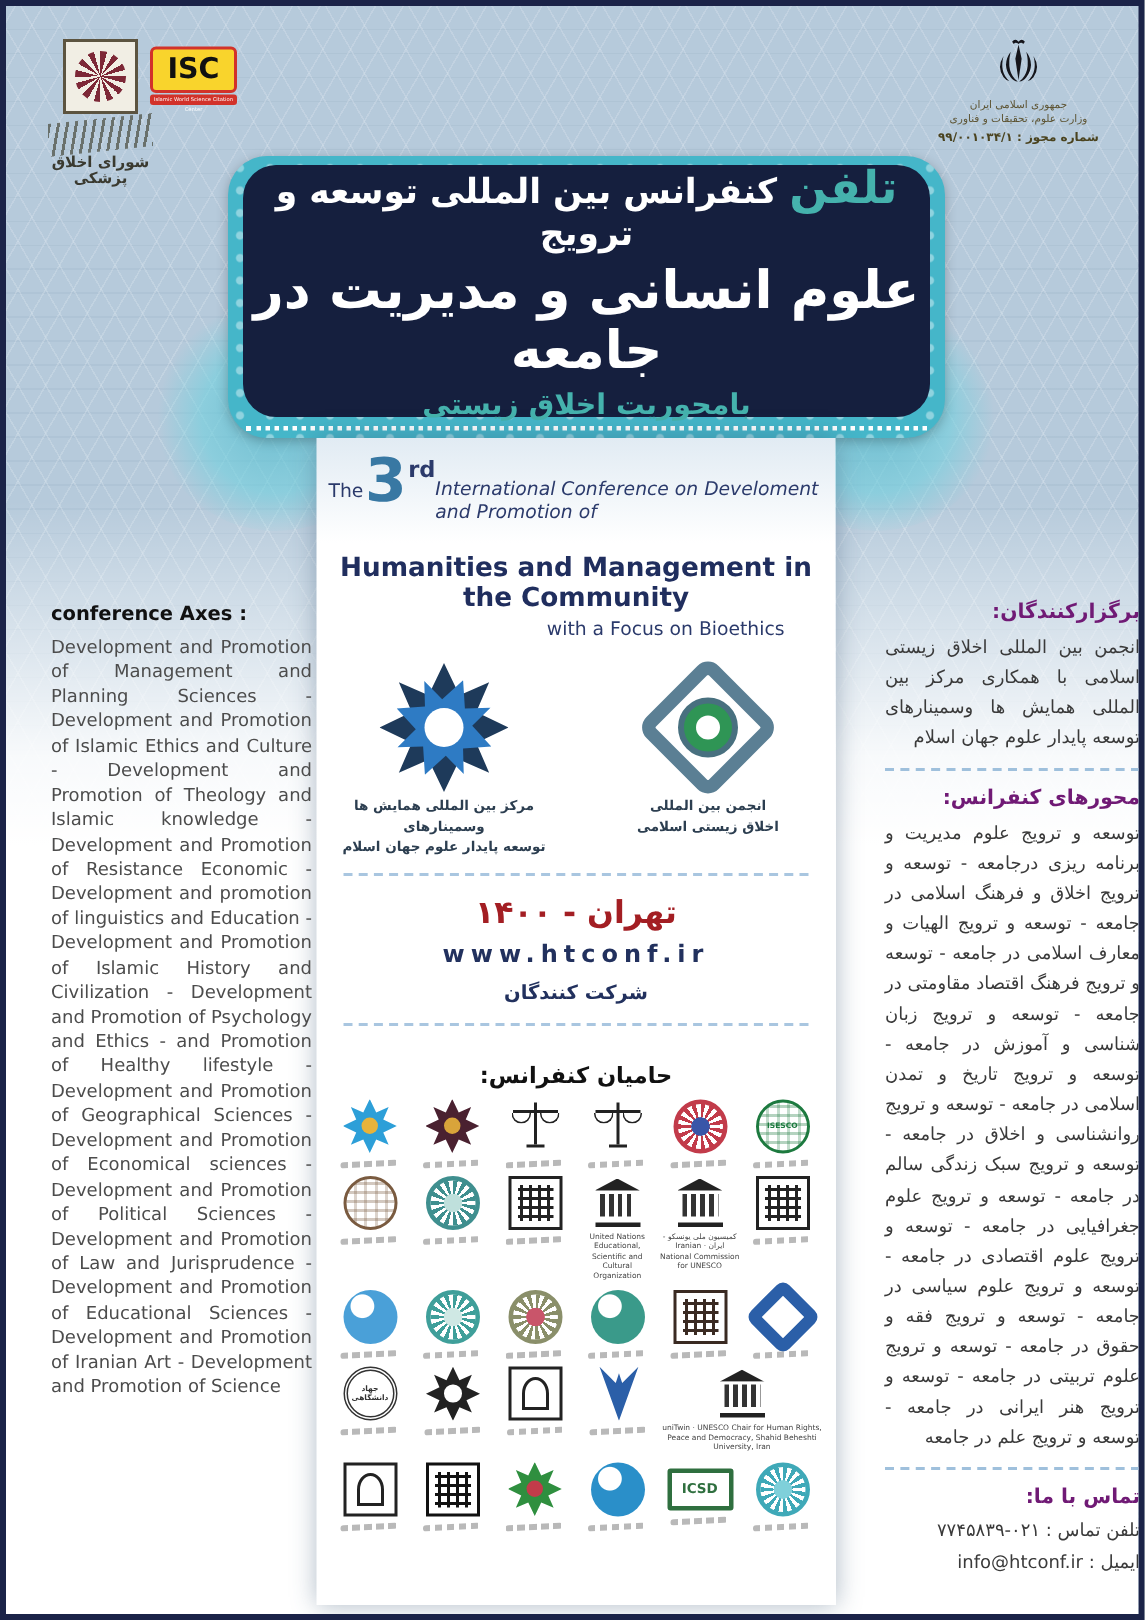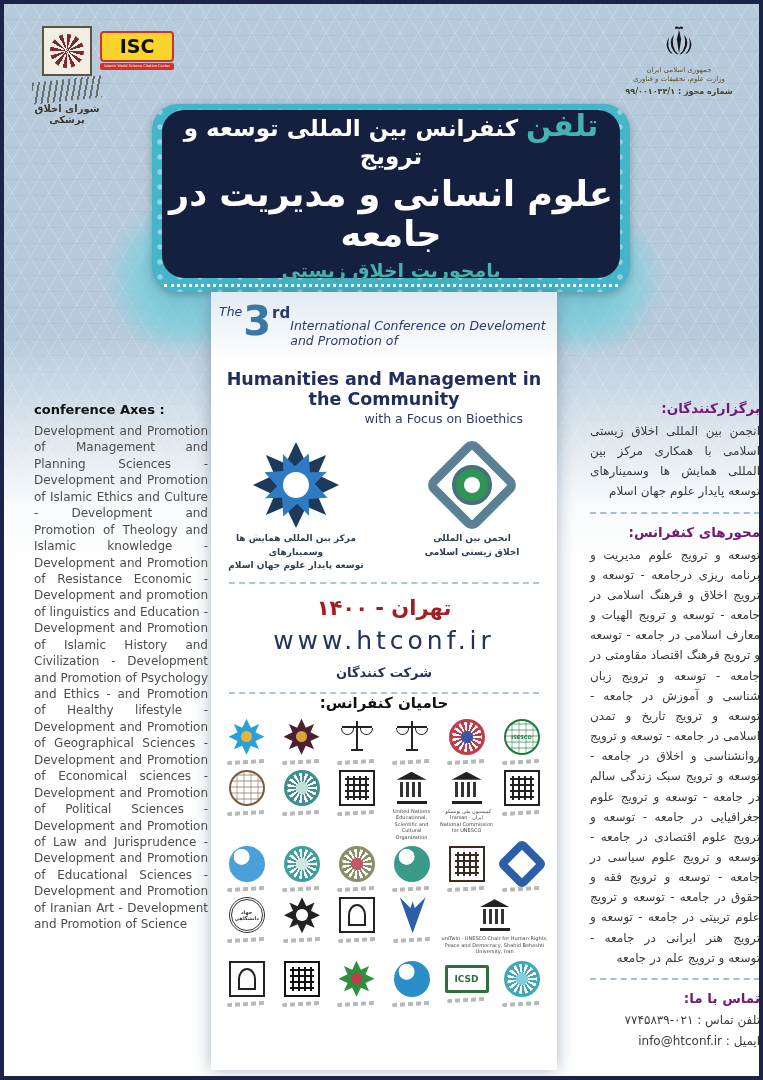--- a/index.html
+++ b/index.html
@@ -19,21 +19,21 @@
 
   
   .uni{position:absolute;left:20px;top:22px;width:86px;text-align:center;}
   .uni-art{width:46px;height:46px;margin:0 auto;border:2px solid #5c5440;background:#f1eee4;
     display:flex;align-items:center;justify-content:center;}
   .uni-flower{width:34px;height:34px;border-radius:50%;
     background:repeating-conic-gradient(#7d2837 0 15deg,#f1eee4 15deg 30deg);}
   .uni-squig{height:22px;margin:3px 8px 2px;opacity:.8;transform:skewY(-6deg);
     background:repeating-linear-gradient(100deg,#565a50 0 2px,transparent 2px 6px);}
   .uni-cap{font-size:10px;font-weight:bold;color:#3a3a30;}
-  .isc{position:absolute;left:96px;top:27px;width:74px;text-align:center;}
+  .isc{position:absolute;left:96px;top:27px;width:58px;text-align:center;}
   .isc-box{height:27px;line-height:27px;background:#f9d42c;border:2px solid #d2322a;border-radius:4px;
     font-weight:800;font-size:19px;color:#111;}
   .isc-strip{height:7px;line-height:7px;margin-top:1px;background:#d2322a;color:#fff;font-size:3.5px;border-radius:2px;}
   .gov{position:absolute;right:14px;top:20px;width:132px;text-align:center;color:#5d5433;}
   .gov svg{width:38px;height:38px;fill:#15151b;}
   .gov-l1,.gov-l2{font-size:7px;line-height:1.35;}
   .gov-lic{font-size:8px;font-weight:bold;color:#4a431f;margin-top:2px;direction:rtl;}
 
   
   .banner-band{position:absolute;left:148px;top:100px;width:478px;height:188px;border-radius:26px;
@@ -46,44 +46,44 @@
   .b1{font-size:23px;font-weight:bold;}
   .b1 .hl{color:#45b2ad;font-size:30px;}
   .b2{font-size:35px;font-weight:800;letter-spacing:-1px;}
   .b3{font-size:19px;font-weight:bold;color:#45b2ad;}
 
   
   .card{position:absolute;left:207px;top:288px;width:346px;height:778px;box-sizing:border-box;
     background:linear-gradient(180deg,#e1ebf3 0,#fff 70px);box-shadow:0 0 16px rgba(50,80,110,.4);
     padding:12px 8px 4px;display:flex;flex-direction:column;align-items:center;overflow:hidden;}
   .t-row1{display:flex;align-items:flex-start;justify-content:center;font-size:12.5px;color:#2b3a6b;}
-  .t-the{margin-top:0;font-style:italic;}
+  .t-the{margin-top:15px;}
   .t-num{font-size:40px;line-height:34px;font-weight:bold;color:#3878a3;margin:0 1px;}
   .t-ord{font-size:15px;font-weight:bold;}
   .t-rest{margin-top:14px;font-style:italic;}
   .t-line2{font-size:17.5px;font-weight:800;color:#202e5e;margin-top:21px;text-align:center;}
   .t-line3{font-size:12.5px;color:#2b3a6b;align-self:flex-end;margin:2px 26px 0 0;}
   .orgs{display:flex;justify-content:center;gap:30px;margin-top:14px;}
   .org{width:146px;text-align:center;}
   .org-art{height:90px;display:flex;align-items:center;justify-content:center;}
   .med{width:82px;height:82px;position:relative;}
   .med-d{position:absolute;inset:7px;transform:rotate(45deg);border:9px solid #5b7f94;border-radius:10px;}
   .med-c{position:absolute;inset:21px;border-radius:50%;background:#2f9555;border:4px solid #48707f;}
   .med-w{position:absolute;inset:33px;border-radius:50%;background:#fff;}
   .starw{width:86px;height:86px;position:relative;}
   .cp-star8{clip-path:polygon(50% 0,62% 25%,85% 15%,75% 38%,100% 50%,75% 62%,85% 85%,62% 75%,50% 100%,38% 75%,15% 85%,25% 62%,0 50%,25% 38%,15% 15%,38% 25%);}
   .s8a{position:absolute;inset:0;background:#1e3a5a;}
   .s8b{position:absolute;inset:9px;background:#2e7bc4;transform:rotate(22deg);}
   .s8c{position:absolute;inset:30px;background:#fff;border-radius:50%;}
   .org-cap{font-size:9px;font-weight:bold;color:#2c3e50;direction:rtl;line-height:1.5;margin-top:2px;}
   .sep{width:94%;border-top:2px dashed #a9c6e0;margin:9px 0 0;}
   .city{font-size:21px;font-weight:800;color:#a31e23;direction:rtl;margin-top:12px;}
-  .www{font-size:25px;font-weight:400;color:#22315e;letter-spacing:4px;margin-top:6px;}
+  .www{font-size:16px;font-weight:700;color:#22315e;letter-spacing:4px;margin-top:6px;}
   .cert{font-size:13px;font-weight:bold;color:#22315e;direction:rtl;text-align:center;line-height:1.55;margin-top:8px;}
-  .sp-head{font-size:15px;font-weight:800;color:#111;direction:rtl;margin:0 0 4px;}
+  .sp-head{font-size:15px;font-weight:800;color:#111;direction:rtl;margin:24px 0 4px;}
   .sp-grid{width:100%;display:flex;flex-direction:column;gap:2px;}
   .sp-row{display:flex;}
   .sp-cell{flex:1;display:flex;flex-direction:column;align-items:center;padding:3px 1px 1px;min-width:0;}
   .sp-cell.wide{flex:2;}
   .art{position:relative;width:36px;height:36px;box-sizing:border-box;flex:none;}
   .rnd{border-radius:50%;}
   .ctr{position:absolute;inset:34%;border-radius:50%;}
   .sc i,.tm i{position:absolute;background:#222;}
   .scb{top:7px;left:3px;right:3px;height:2px;}
   .scp{top:2px;bottom:6px;left:50%;width:2px;margin-left:-1px;}

